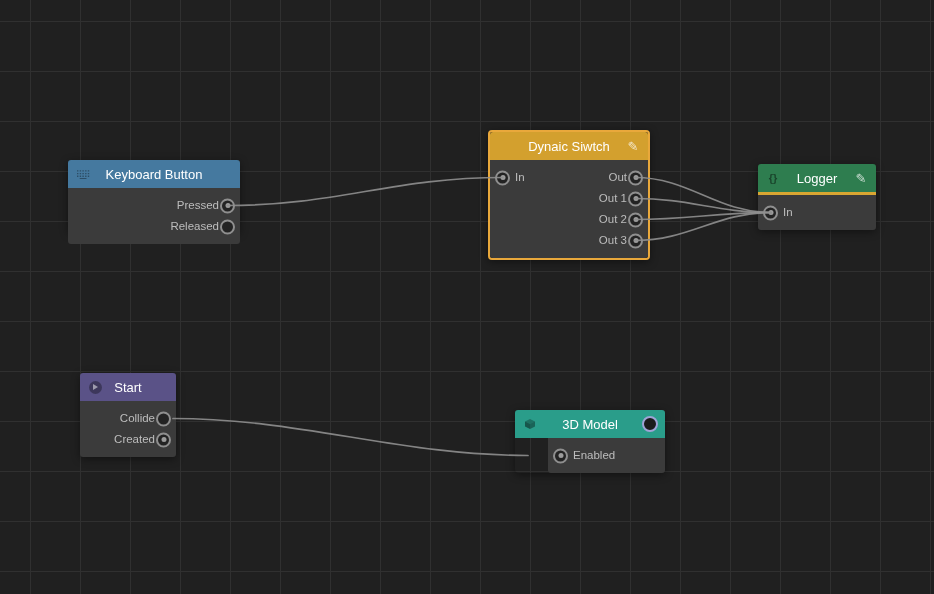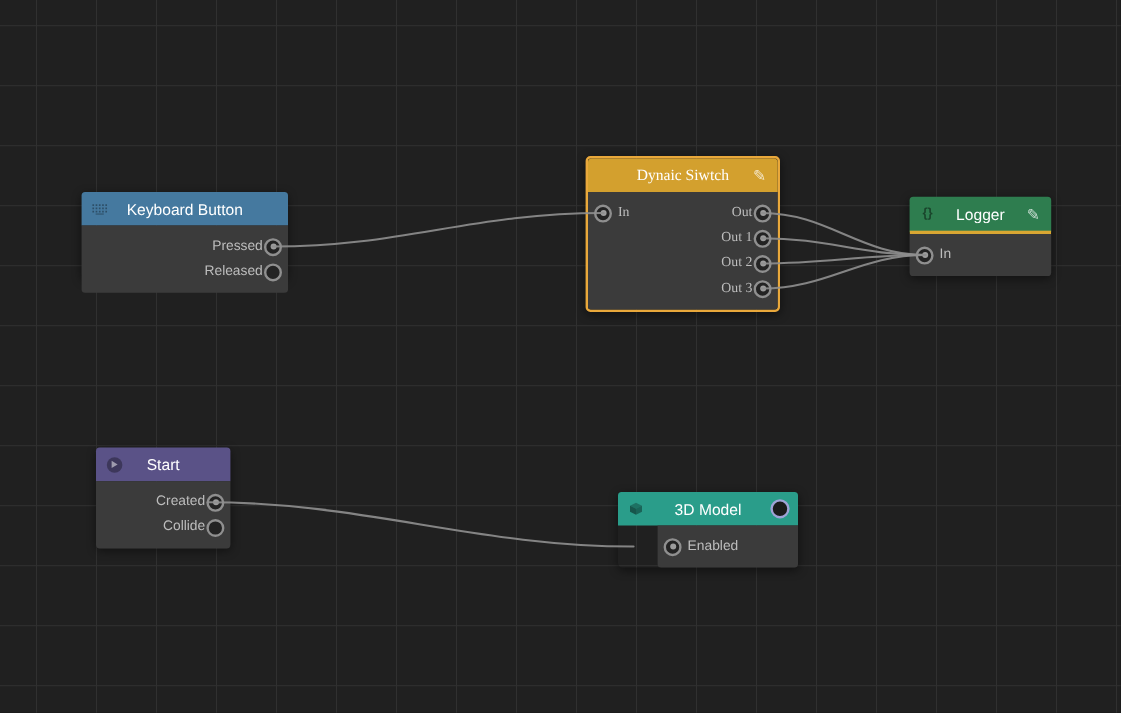--- a/index.html
+++ b/index.html
@@ -68,21 +68,21 @@
           <span class="port-circle out">
             <span class="port-dot"></span>
           </span>
         </div>
         <div class="port-row">
           <span class="port-label out">Released</span>
           <span class="port-circle out"></span>
         </div>
       </div>
     </div>
-    <div class="node selected" style="left: 488px; top: 130px; width: 162px; height: 130px; font-family: Liberation Serif, serif;">
+    <div class="node selected" style="left: 488px; top: 130px; width: 162px; height: 130px;">
       <div class="node-header" style="background: rgb(211, 160, 46);">
         <span class="hdr-slot"></span>
         <span class="node-title">Dynaic Siwtch</span>
         <span class="hdr-slot">
           <span class="edit-icon">✎</span>
         </span>
       </div>
       <div class="node-body" style="height: 98px; box-sizing: border-box;">
         <div class="port-row">
           <span class="port-label in">In</span>
@@ -126,38 +126,38 @@
       </div>
       <div class="node-body" style="height: 35px; box-sizing: border-box;">
         <div class="port-row">
           <span class="port-label in">In</span>
           <span class="port-circle in">
             <span class="port-dot"></span>
           </span>
         </div>
       </div>
     </div>
-    <div class="node" style="left: 80px; top: 373px; width: 112px; height: 84px;">
+    <div class="node" style="left: 80px; top: 373px; width: 96px; height: 84px;">
       <div class="node-header" style="background: rgb(90, 82, 135);">
         <span class="hdr-slot">
           <span class="play-icon"></span>
         </span>
         <span class="node-title">Start</span>
         <span class="hdr-slot"></span>
       </div>
       <div class="node-body" style="height: 56px; box-sizing: border-box;">
         <div class="port-row">
+          <span class="port-label out">Collide</span>
+          <span class="port-circle out"></span>
+        </div>
+        <div class="port-row">
           <span class="port-label out">Created</span>
           <span class="port-circle out">
             <span class="port-dot"></span>
           </span>
-        </div>
-        <div class="port-row">
-          <span class="port-label out">Collide</span>
-          <span class="port-circle out"></span>
         </div>
       </div>
     </div>
     <div class="node" style="left: 515px; top: 410px; width: 150px; height: 63px;">
       <div class="node-header" style="background: rgb(42, 157, 138);">
         <span class="hdr-slot">
           <svg width="12" height="12" viewBox="0 0 12 12">
             <polygon points="6,1 11,3.5 6,6 1,3.5" fill="rgba(0,0,0,0.28)"></polygon>
             <polygon points="1,3.5 6,6 6,11 1,8.5" fill="rgba(0,0,0,0.45)"></polygon>
             <polygon points="11,3.5 11,8.5 6,11 6,6" fill="rgba(0,0,0,0.36)"></polygon>

